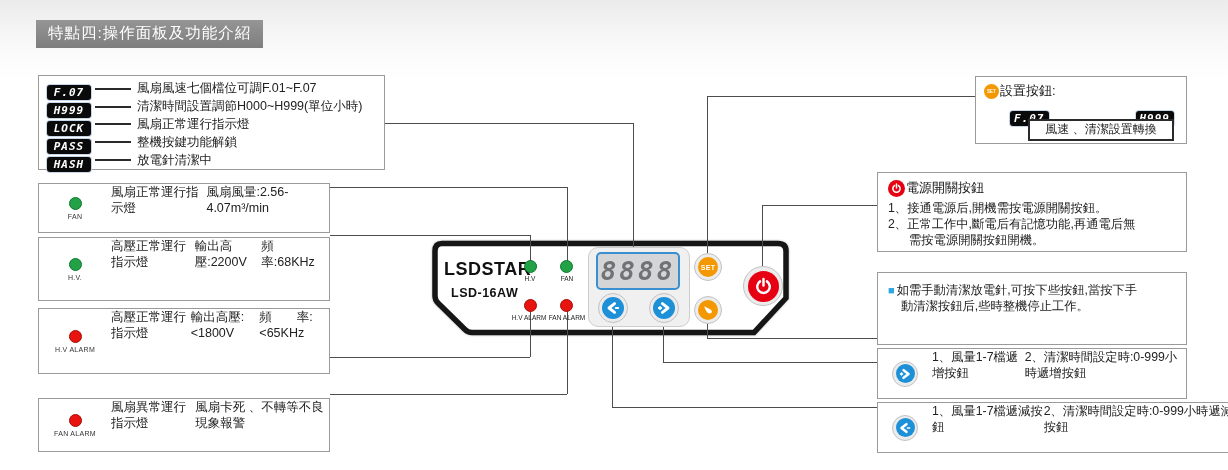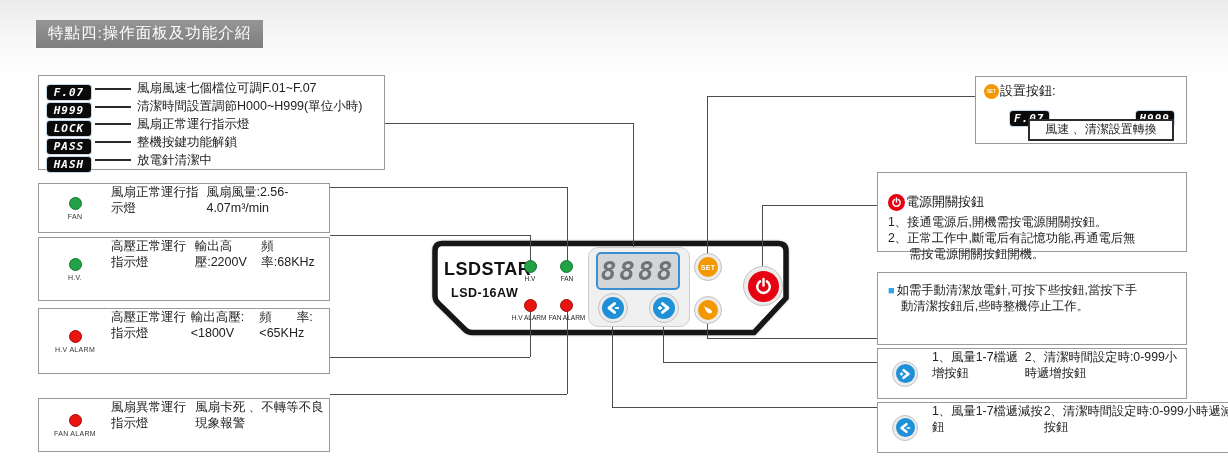--- a/index.html
+++ b/index.html
@@ -219,21 +219,21 @@
     </span>
     <span>設置按鈕:</span>
   </div>
   <div style="position:relative;height:40px;margin-top:3px;">
     <span class="tag" style="position:absolute;left:26px;top:0;">F.07</span>
     <span class="tag" style="position:absolute;right:4px;top:0;">H999</span>
     <div class="toggle" style="position:absolute;left:44px;top:16px;width:142px;height:18px;">風速 、清潔設置轉換</div>
   </div>
 </div>
 
-<div class="box" style="left:877px;top:172px;width:310px;height:80px;padding:20px 10px;">
+<div class="box" style="left:877px;top:172px;width:310px;height:80px;padding:6px 10px;">
   <div class="rhead">
     <span class="mini-ic redbtn" style="width:17px;height:17px;">
       <svg width="11" height="11" viewBox="0 0 20 20">
         <path d="M 6.4 4.6 A 6.6 6.6 0 1 0 13.6 4.6" fill="none" stroke="#fff" stroke-width="2.8" stroke-linecap="round"></path>
         <line x1="10" y1="2" x2="10" y2="9" stroke="#fff" stroke-width="2.8" stroke-linecap="round"></line>
       </svg>
     </span>
     <span>電源開關按鈕</span>
   </div>
   <div class="rlines" style="margin-top:3px;">

